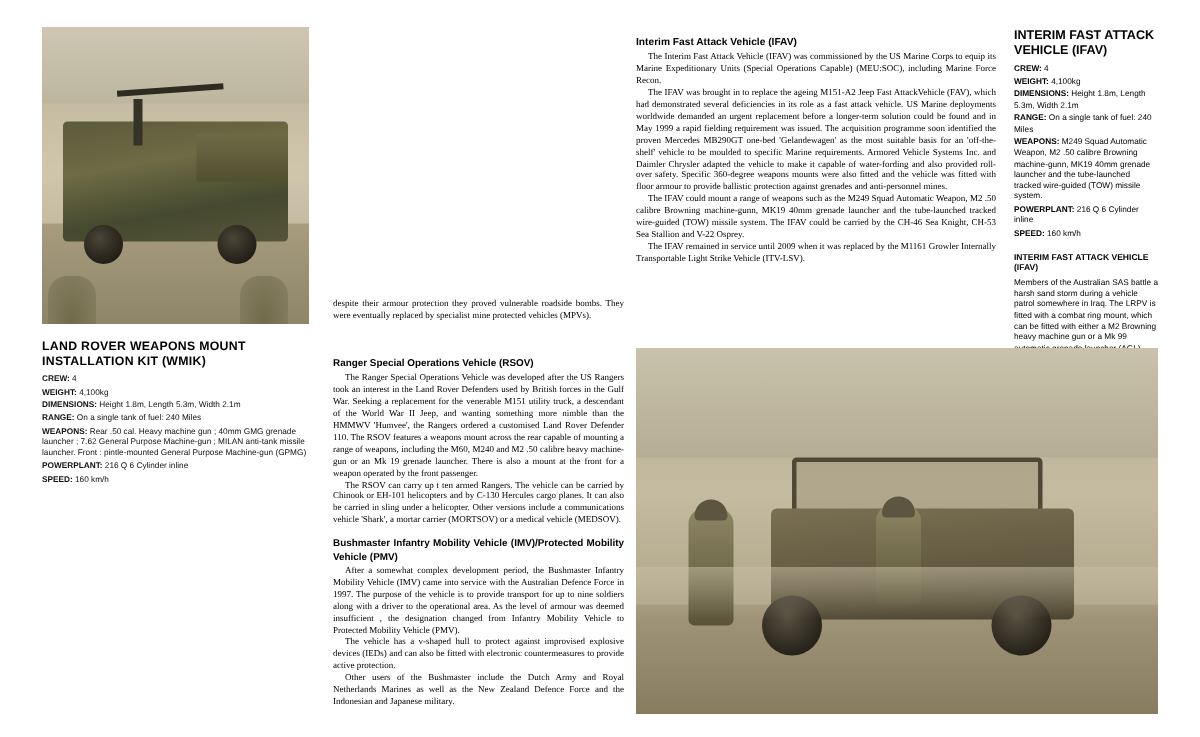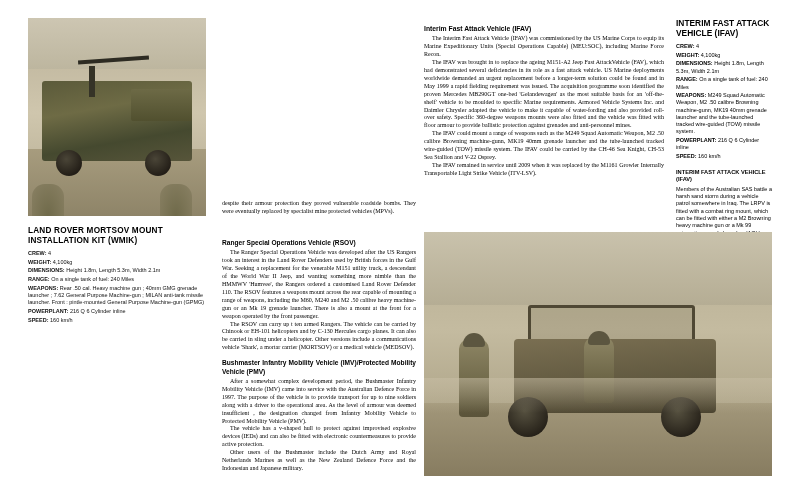--- a/index.html
+++ b/index.html
@@ -224,21 +224,21 @@
       <div class="veh-hood"></div>
       <div class="gun"></div>
       <div class="gun2"></div>
       <div class="wheel w1"></div>
       <div class="wheel w2"></div>
       <div class="shrub s1"></div>
       <div class="shrub s2"></div>
     </div>
 
     <div class="caption-block">
-      <div class="cap-title">LAND ROVER MORTSOV MOUNT INSTALLATION KIT (WMIK)</div>
+      <div class="cap-title">LAND ROVER WEAPONS MOUNT INSTALLATION KIT (WMIK)</div>
       <div class="spec-list">
         <div class="row">
           <span class="k">CREW:</span>
           <span>4</span>
         </div>
         <div class="row">
           <span class="k">WEIGHT:</span>
           <span>4,100kg</span>
         </div>
         <div class="row">

